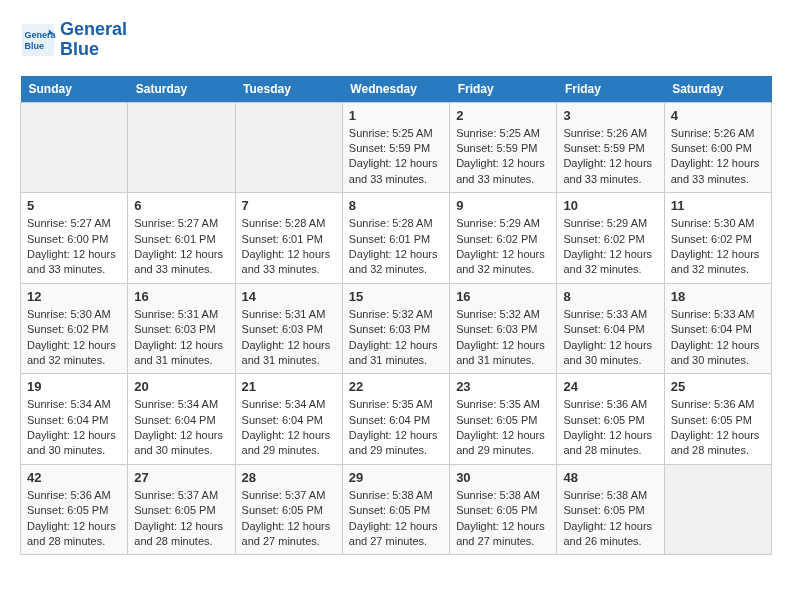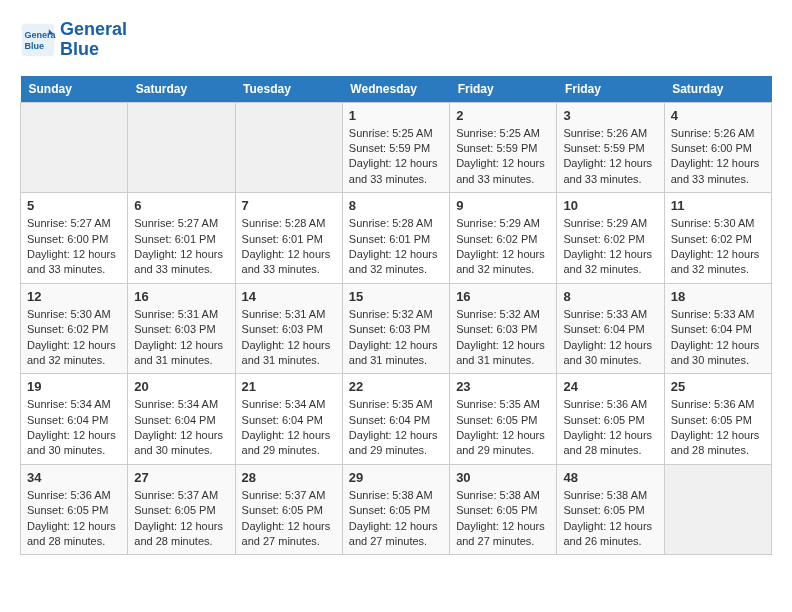--- a/index.html
+++ b/index.html
@@ -280,21 +280,21 @@
         </td>
         <td>
           <div class="day-number">25</div>
           <div class="day-info" style="white-space: pre-line;">Sunrise: 5:36 AM
 Sunset: 6:05 PM
 Daylight: 12 hours and 28 minutes.</div>
         </td>
       </tr>
       <tr>
         <td>
-          <div class="day-number">34</div>
+          <div class="day-number">42</div>
           <div class="day-info" style="white-space: pre-line;">Sunrise: 5:36 AM
 Sunset: 6:05 PM
 Daylight: 12 hours and 28 minutes.</div>
         </td>
         <td>
           <div class="day-number">27</div>
           <div class="day-info" style="white-space: pre-line;">Sunrise: 5:37 AM
 Sunset: 6:05 PM
 Daylight: 12 hours and 28 minutes.</div>
         </td>

